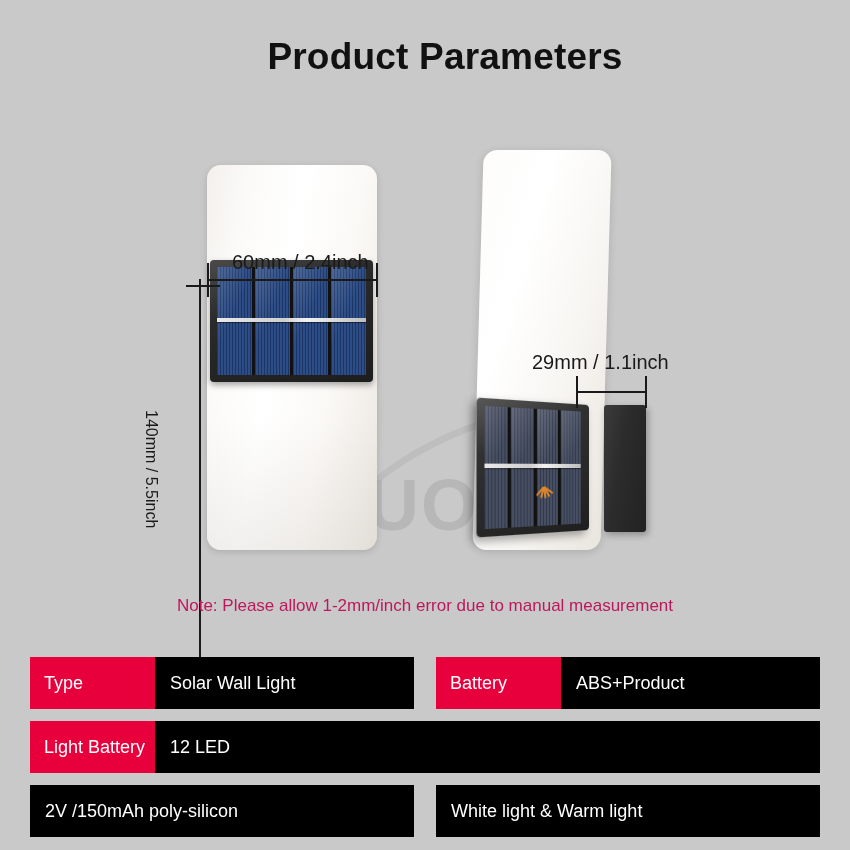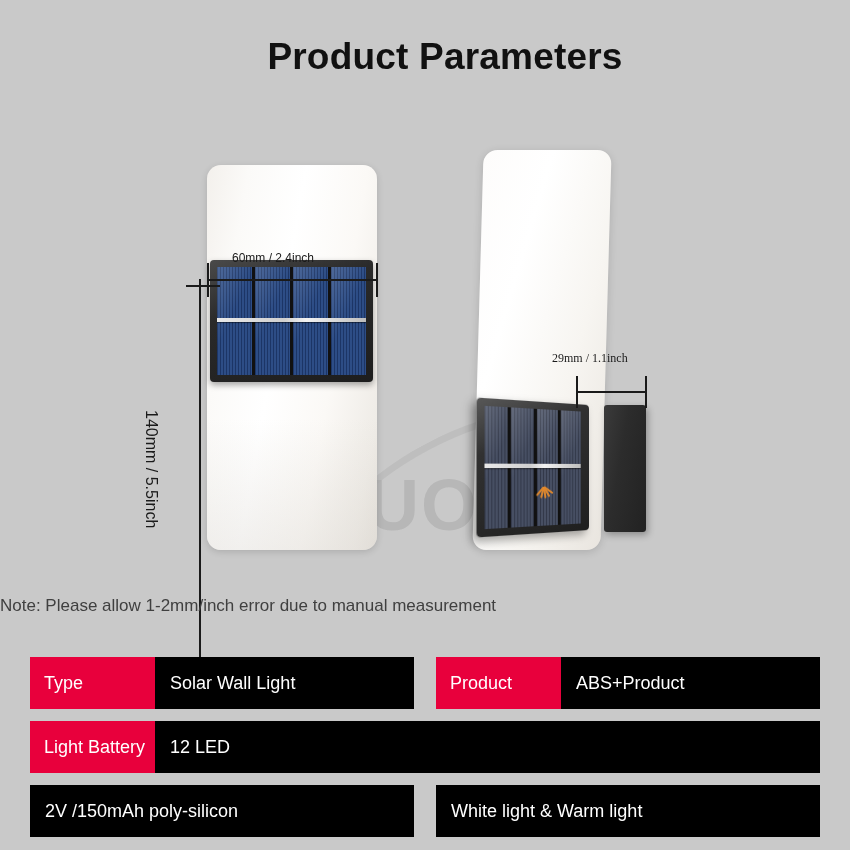--- a/index.html
+++ b/index.html
@@ -208,21 +208,21 @@
     width: 42px;
     height: 127px;
     border-radius: 3px;
     background: linear-gradient(100deg, #3b3b3b 0%, #2c2c2c 40%, #222 100%);
     box-shadow: 2px 3px 7px rgba(0,0,0,.3);
   }
 
   
   .dim-label {
     position: absolute;
-    font-size: 12px;
+    font-size: 20px;
     color: #1a1a1a;
     white-space: nowrap;
   }
   .dim-line-h {
     position: absolute;
     height: 2px;
     background: #1a1a1a;
   }
   .dim-line-v {
     position: absolute;
@@ -244,33 +244,34 @@
     width: 150px;
     transform: rotate(90deg);
     transform-origin: left top;
     font-size: 16px;
   }
   .dim-height-line  { left: 199px; top: 159px; height: 388px; }
   .dim-height-tick-t{ left: 186px; top: 165px; width: 28px; }
   .dim-height-tick-b{ left: 186px; top: 545px; width: 28px; }
 
   
-  .dim-depth-label { left: 552px; top: 231px; font-family: Liberation Serif, serif; }
+  .dim-depth-label { left: 532px; top: 231px; }
   .dim-depth-line  { left: 576px; top: 271px; width: 71px; }
   .dim-depth-tick-l{ left: 576px; top: 256px; height: 32px; }
   .dim-depth-tick-r{ left: 645px; top: 256px; height: 32px; }
 
   
   .note {
     position: absolute;
     top: 596px;
     left: 0;
     width: 850px;
+    text-align: center;
     font-size: 17px;
-    color: #404040;
+    color: #be185d;
   }
 
   
   .spec-table {
     position: absolute;
     left: 30px;
     top: 657px;
     width: 790px;
     display: flex;
     flex-direction: column;
@@ -369,21 +370,21 @@
 <div class="note">Note: Please allow 1-2mm/inch error due to manual measurement</div>
 
 <div class="spec-table">
 
   <div class="spec-row">
     <div class="spec-pair">
       <div class="spec-label">Type</div>
       <div class="spec-value">Solar Wall Light</div>
     </div>
     <div class="spec-pair">
-      <div class="spec-label">Product</div>
+      <div class="spec-label">Battery</div>
       <div class="spec-value">ABS+Product</div>
     </div>
   </div>
 
   <div class="spec-row">
     <div class="spec-pair">
       <div class="spec-label">Light Battery</div>
       <div class="spec-value">12 LED</div>
     </div>
   </div>

